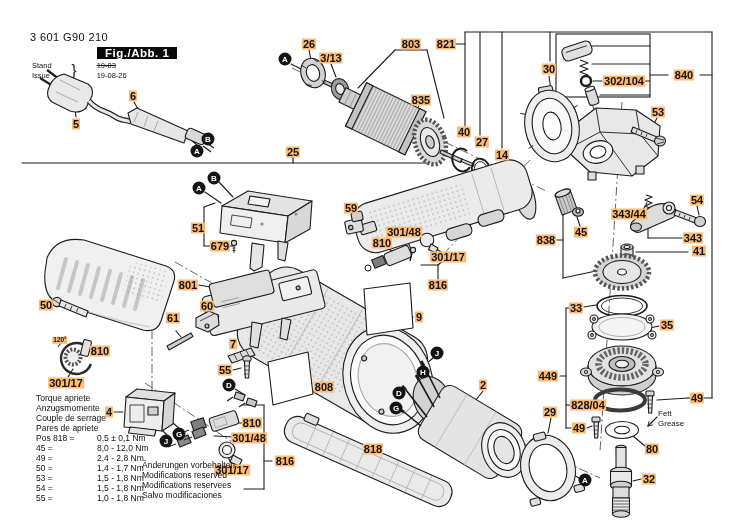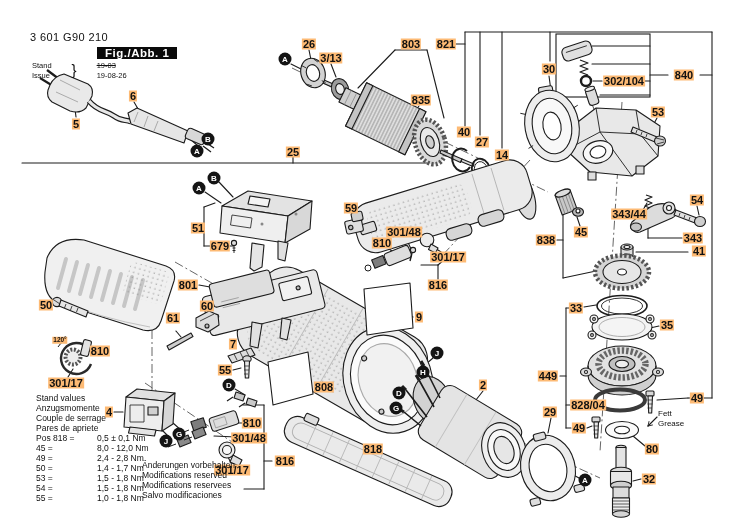--- a/index.html
+++ b/index.html
@@ -566,21 +566,21 @@
   <div class="marker" style="left:229px;top:385px">D</div>
   <div class="marker" style="left:437px;top:353px">J</div>
   <div class="marker" style="left:423px;top:372px">H</div>
   <div class="marker" style="left:399px;top:393px">D</div>
   <div class="marker" style="left:396px;top:408px">G</div>
   <div class="marker" style="left:166px;top:441px">J</div>
   <div class="marker" style="left:179px;top:434px">G</div>
   <div class="marker" style="left:585px;top:480px">A</div>
 
   <div class="torque">
-    <div>Stand values</div>
+    <div>Torque apriete</div>
     <div>Anzugsmomente</div>
     <div>Couple de serrage</div>
     <div>Pares de apriete</div>
     <div class="trow">
         <span class="tpos">Pos 818 =</span>
         <span class="tval">0,5 ± 0,1 Nm</span>
       </div>
     <div class="trow">
         <span class="tpos">45 =</span>
         <span class="tval">8,0 - 12,0 Nm</span>

